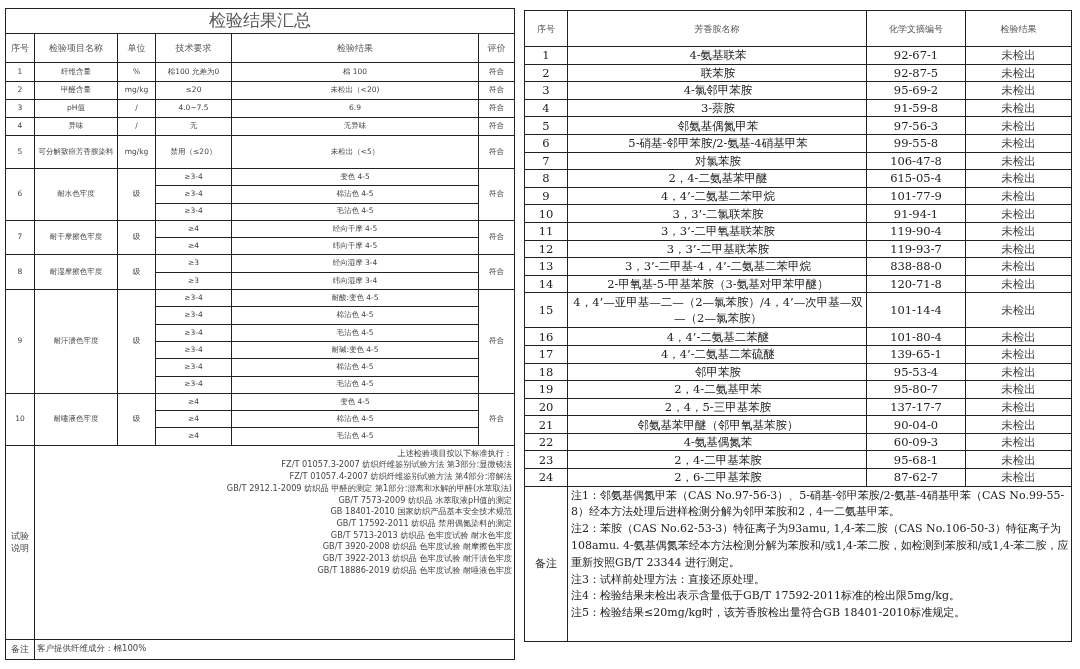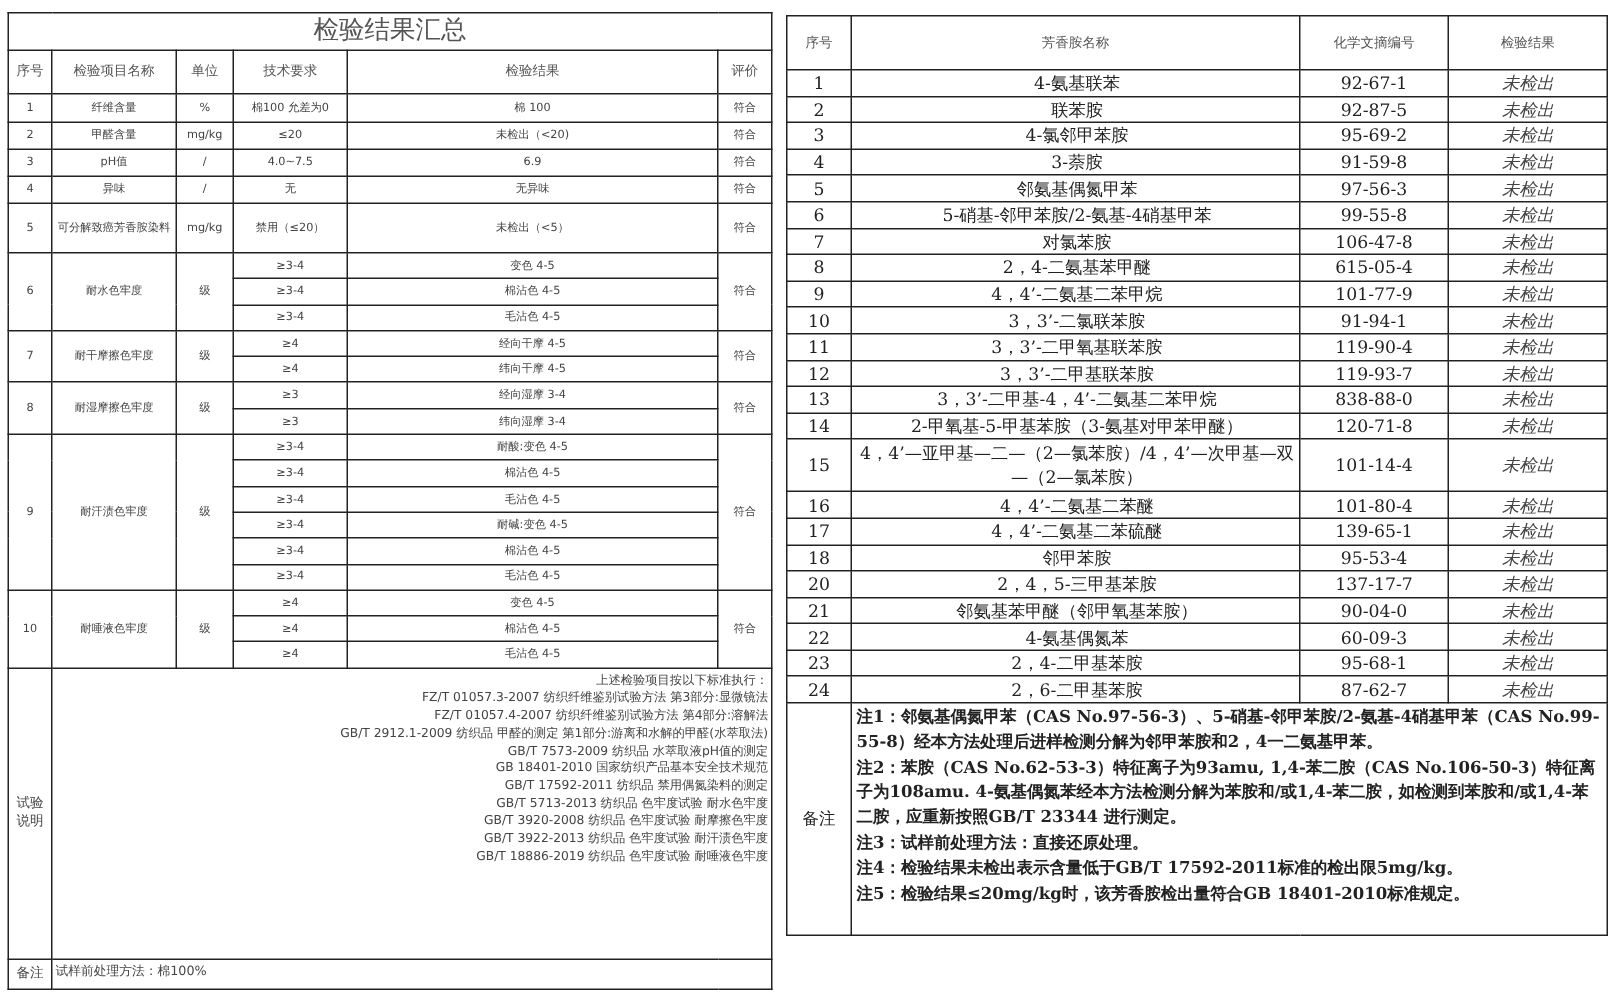--- a/index.html
+++ b/index.html
@@ -20,24 +20,24 @@
   #left .remark-body { text-align:left; padding-left:2px; font-size:8.5px; }
   #left .wrap { white-space:normal; }
 
   
   #right { left:524px; top:10px; width:547px; font-family:"DejaVu Serif","Liberation Serif",serif; font-size:11.5px; color:#222; }
   #right .hdr td { height:35px; font-family:"DejaVu Sans","Liberation Sans",sans-serif; font-size:9px; color:#555; }
   #right td { height:16.6px; line-height:16px; }
   #right td.name { text-align:center; padding-left:2px; }
   #right tr.tall td { height:34px; }
   #right tr.tall td.name { line-height:16px; white-space:normal; }
-  #right .res { color:#444;font-style:italic; }
+  #right .res { color:#444; }
   #right .notes-label { font-size:11px; }
   #right .notes-body { text-align:left; vertical-align:top; white-space:normal; font-size:11px; line-height:16.8px; padding:1px 2px 2px 3px; color:#222; }
-  #right .notes-body div { white-space:normal;font-weight:bold; }
+  #right .notes-body div { white-space:normal; }
 </style>
 </head>
 <body>
 
 <table id="left">
   <colgroup>
     <col style="width:29px">
       <col style="width:83px">
       <col style="width:38px">
       <col style="width:76px">
@@ -191,21 +191,21 @@
           <div>GB 18401-2010 国家纺织产品基本安全技术规范</div>
           <div>GB/T 17592-2011 纺织品 禁用偶氮染料的测定</div>
           <div>GB/T 5713-2013 纺织品 色牢度试验 耐水色牢度</div>
           <div>GB/T 3920-2008 纺织品 色牢度试验 耐摩擦色牢度</div>
           <div>GB/T 3922-2013 纺织品 色牢度试验 耐汗渍色牢度</div>
           <div>GB/T 18886-2019 纺织品 色牢度试验 耐唾液色牢度</div>
         </td>
       </tr>
       <tr>
         <td class="remark-label" style="height:19px">备注</td>
-        <td colspan="5" class="remark-body">试样前处理方法：棉100%</td>
+        <td colspan="5" class="remark-body">客户提供纤维成分：棉100%</td>
       </tr>
     </tbody>
 </table>
 
 <table id="right">
   <colgroup>
     <col style="width:43px">
       <col style="width:299px">
       <col style="width:99px">
       <col style="width:106px">
@@ -319,20 +319,26 @@
         <td>139-65-1</td>
         <td class="res">未检出</td>
       </tr>
       <tr>
         <td>18</td>
         <td class="name">邻甲苯胺</td>
         <td>95-53-4</td>
         <td class="res">未检出</td>
       </tr>
       <tr>
+        <td>19</td>
+        <td class="name">2，4-二氨基甲苯</td>
+        <td>95-80-7</td>
+        <td class="res">未检出</td>
+      </tr>
+      <tr>
         <td>20</td>
         <td class="name">2，4，5-三甲基苯胺</td>
         <td>137-17-7</td>
         <td class="res">未检出</td>
       </tr>
       <tr>
         <td>21</td>
         <td class="name">邻氨基苯甲醚（邻甲氧基苯胺）</td>
         <td>90-04-0</td>
         <td class="res">未检出</td>

